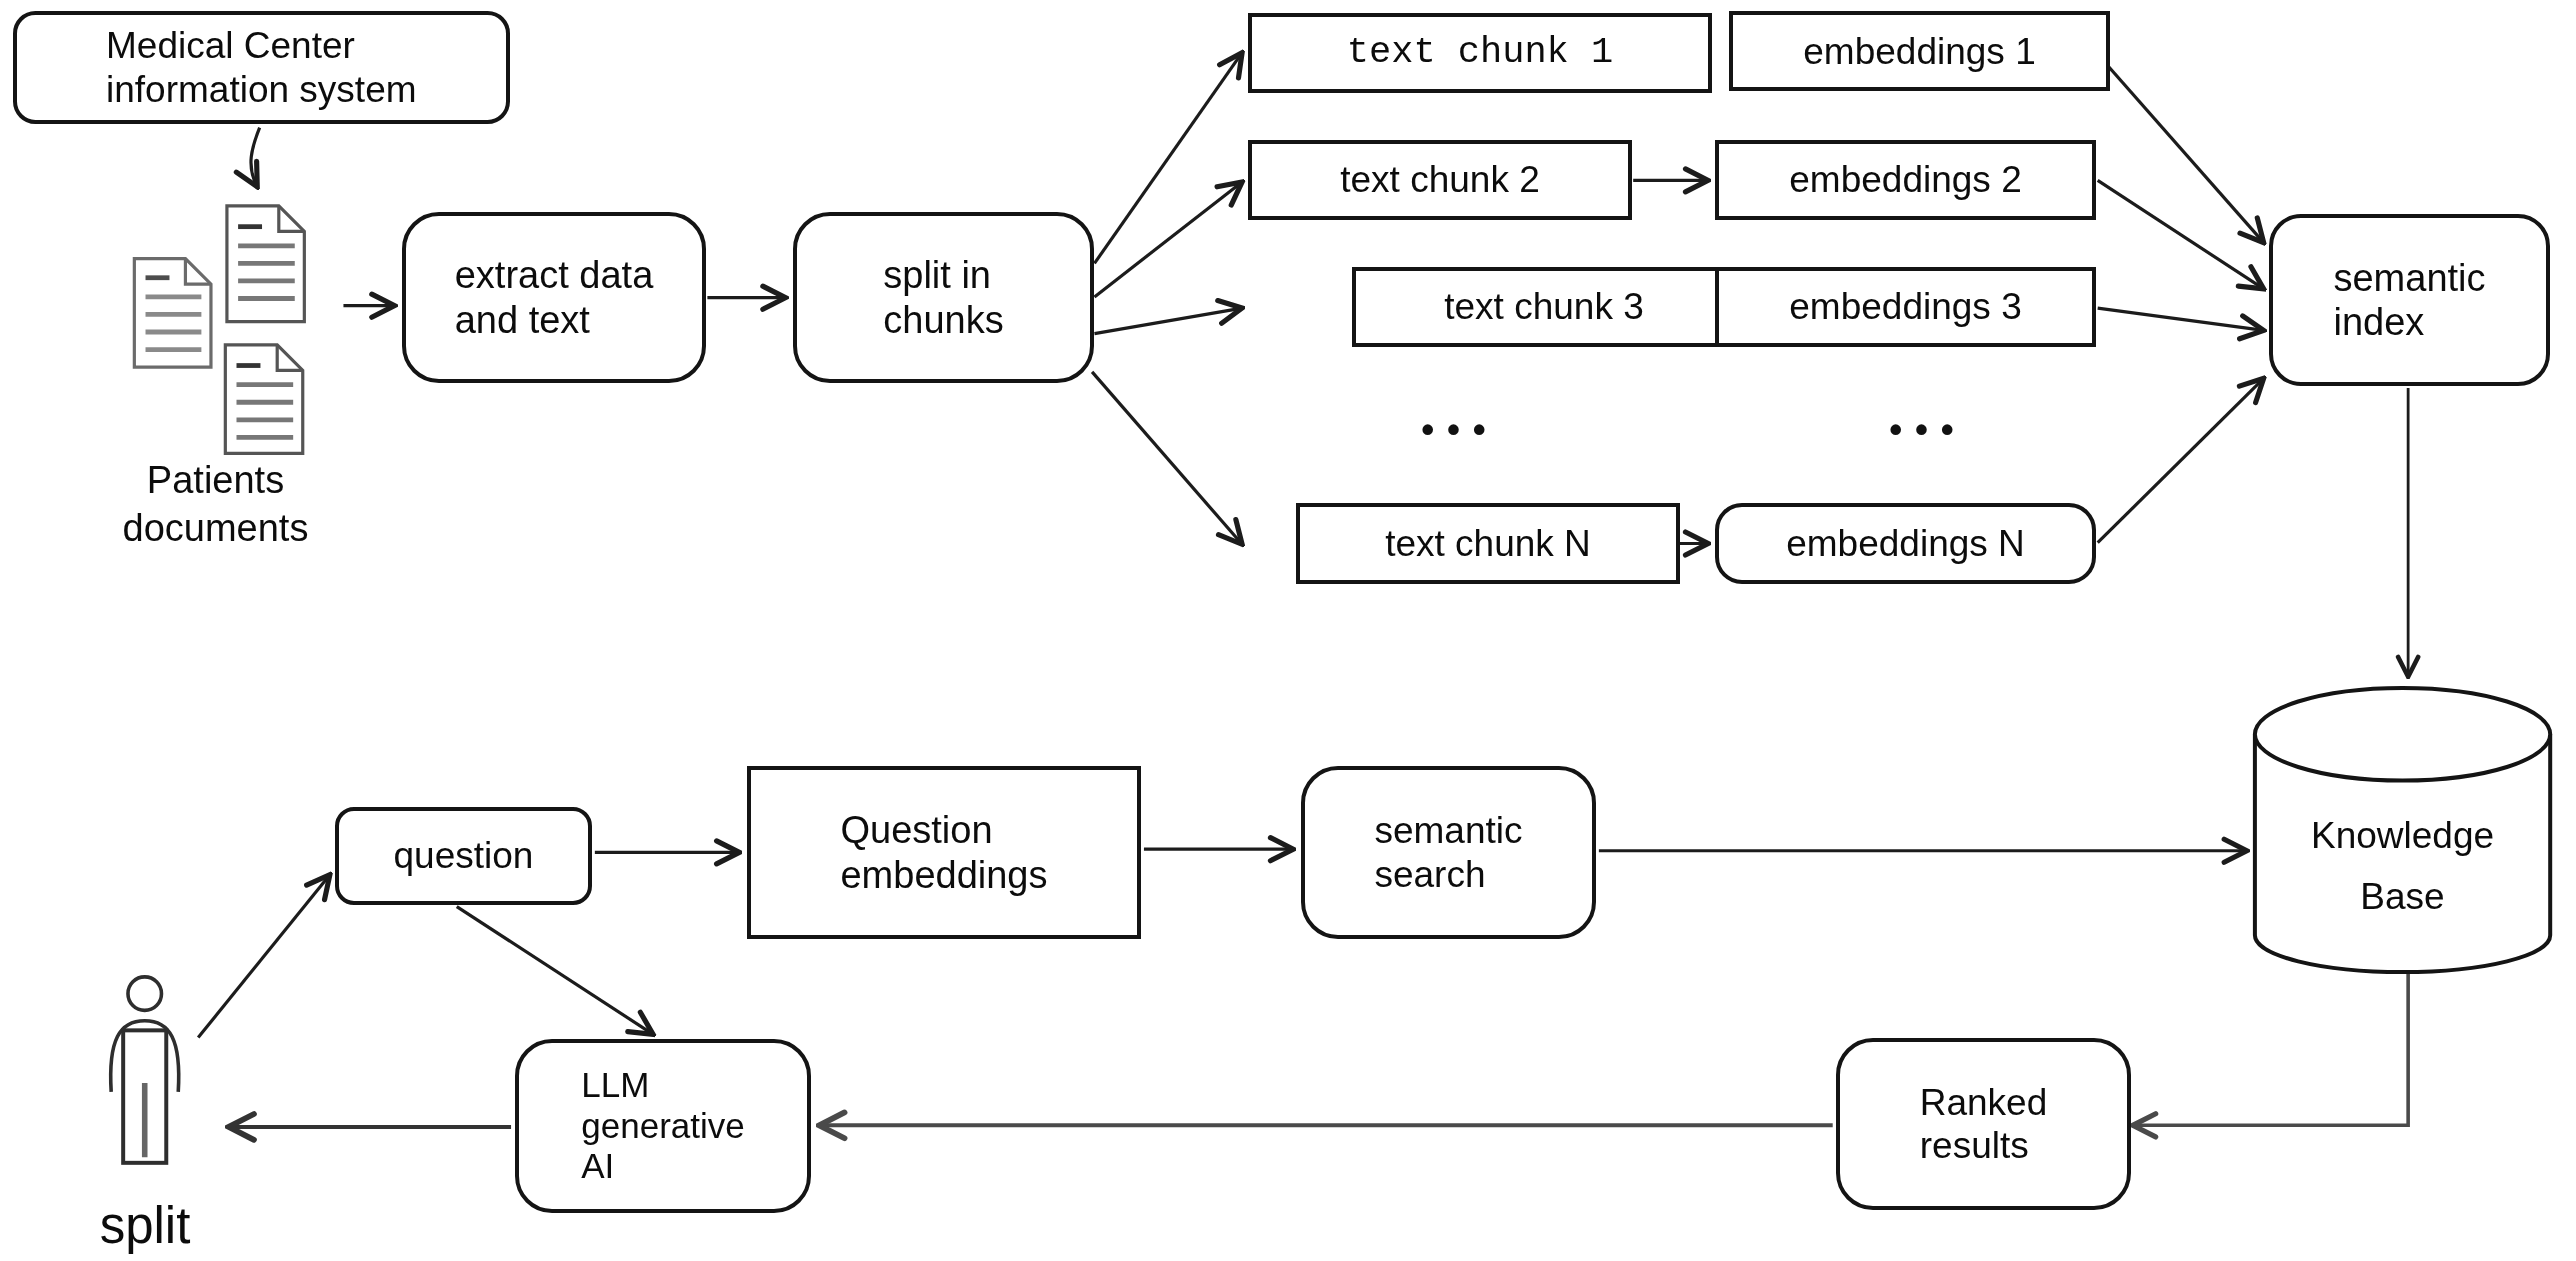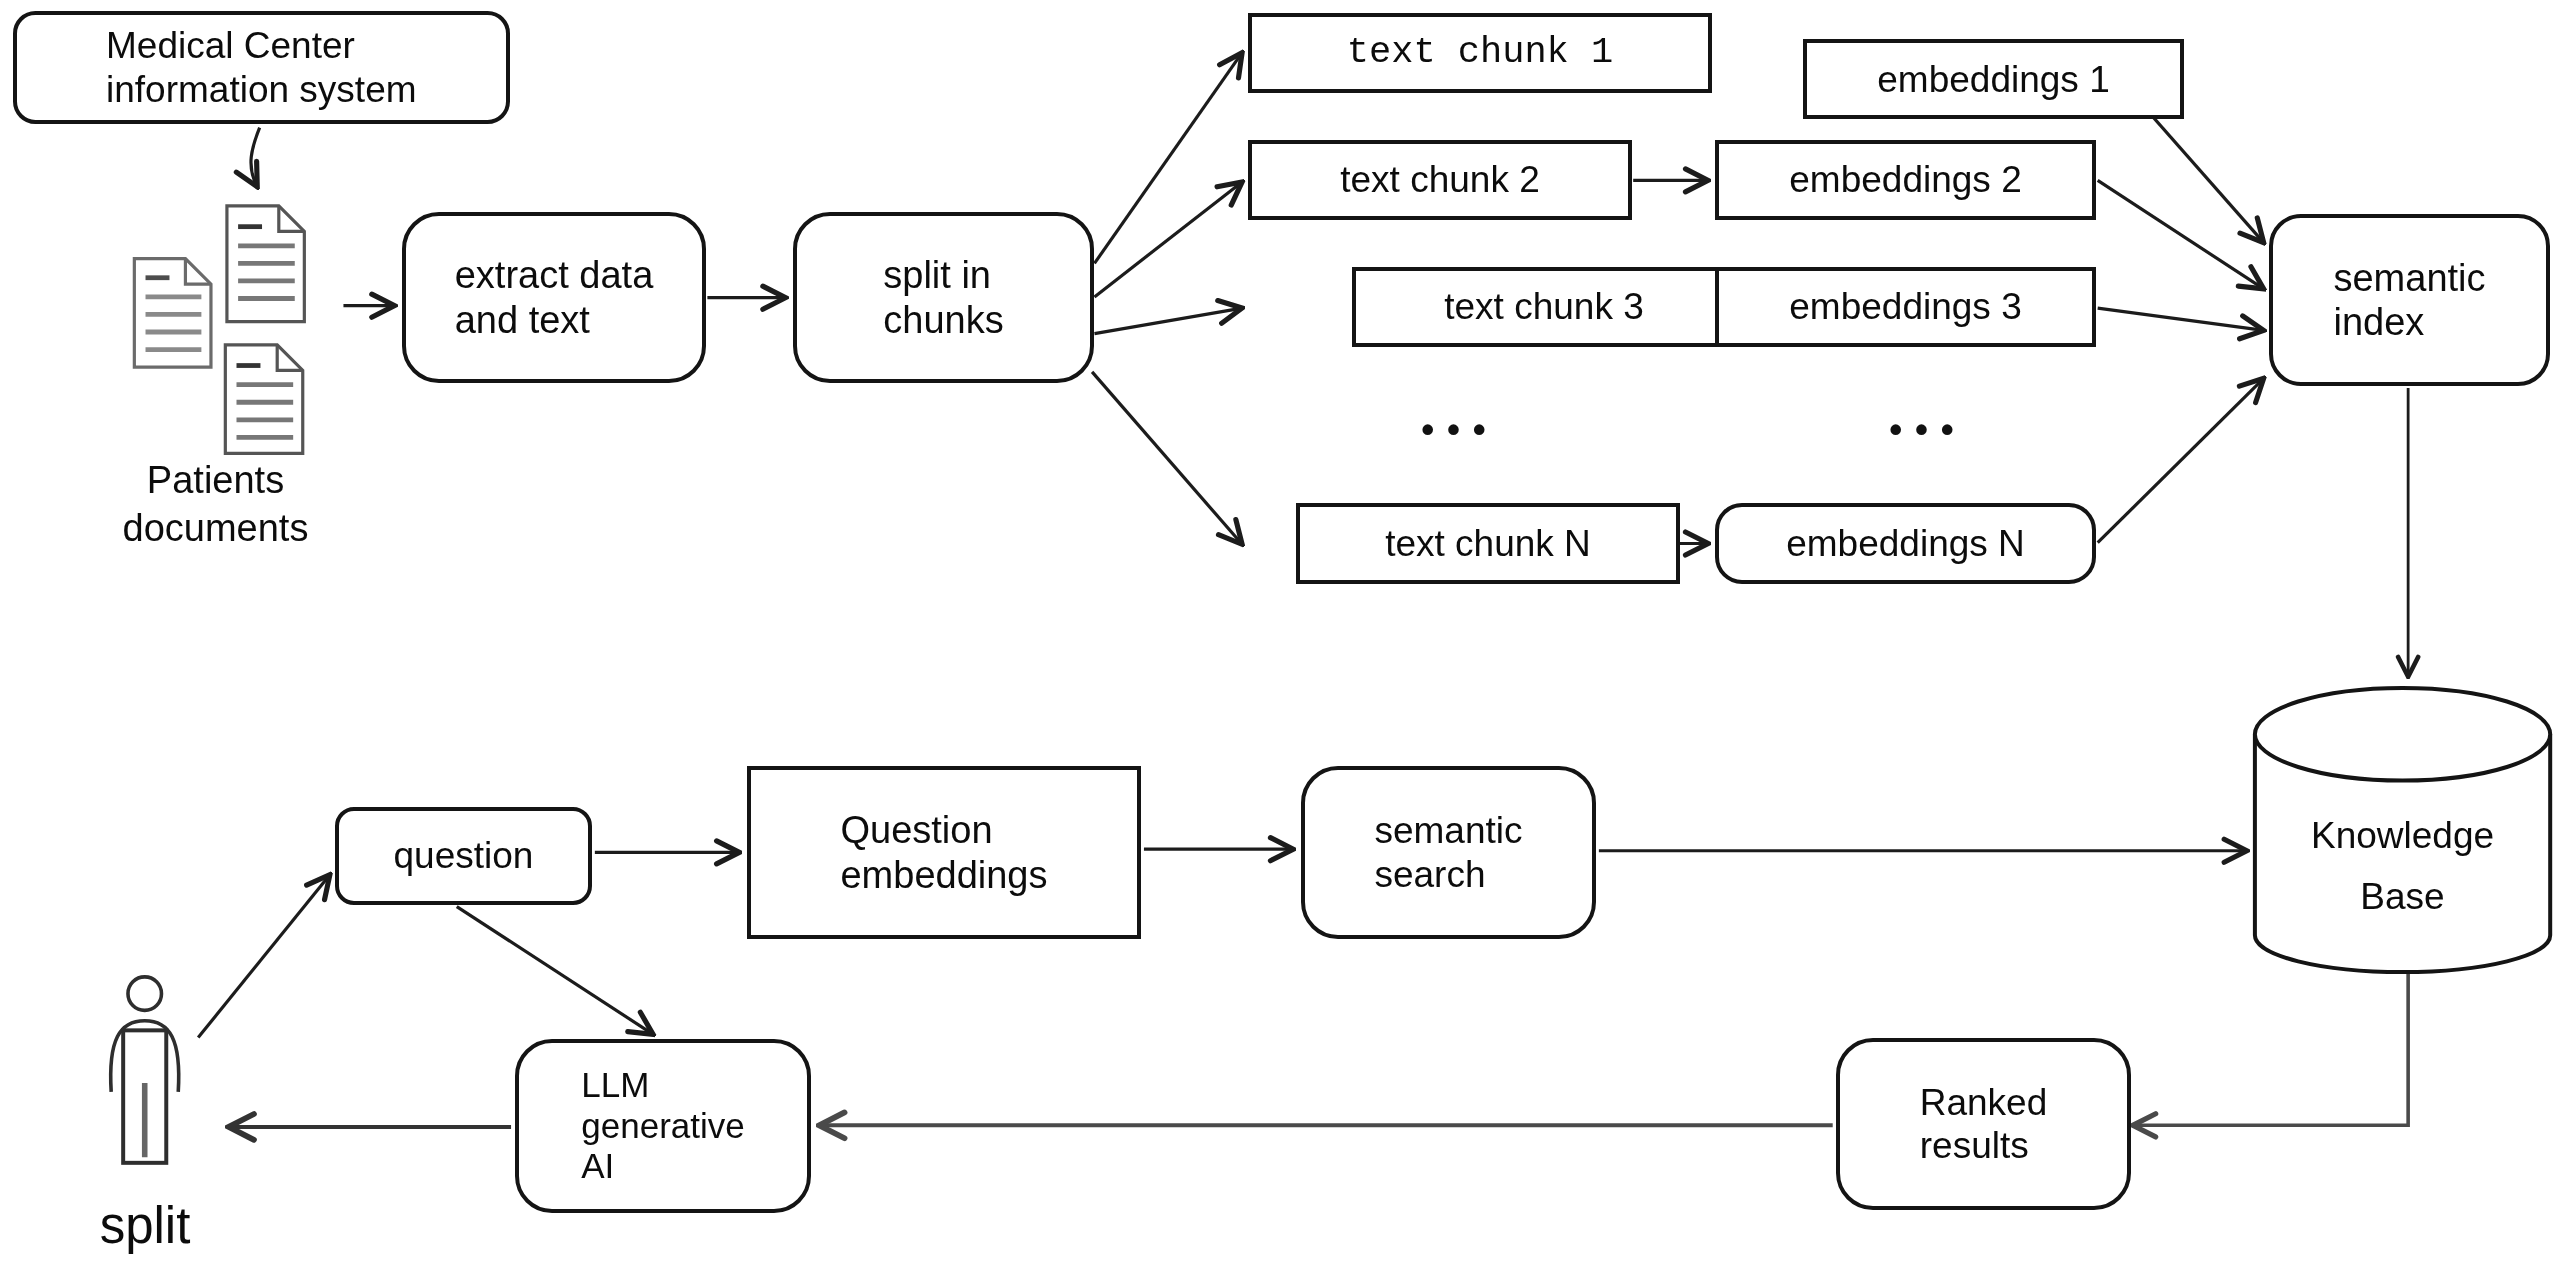--- a/index.html
+++ b/index.html
@@ -129,21 +129,21 @@
 and text</div>
 
   <div class="box round" style="left:793px;top:212px;width:301px;height:171px;font-size:38px;">split in
 chunks</div>
 
   <div class="box" style="left:1248px;top:13px;width:464px;height:80px;font-family:Liberation Mono, monospace;">text chunk 1</div>
   <div class="box" style="left:1248px;top:140px;width:384px;height:80px;">text chunk 2</div>
   <div class="box" style="left:1308px;top:267px;width:384px;height:80px;margin-left:44px;">text chunk 3</div>
   <div class="box" style="left:1248px;top:503px;width:384px;height:81px;margin-left:48px;">text chunk N</div>
 
-  <div class="box" style="left:1803px;top:11.2px;width:381px;height:80px;margin-top:28px;">embeddings 1</div>
+  <div class="box" style="left:1729px;top:11.2px;width:381px;height:80px;">embeddings 1</div>
   <div class="box" style="left:1715px;top:140px;width:381px;height:80px;">embeddings 2</div>
   <div class="box" style="left:1715px;top:267px;width:381px;height:80px;">embeddings 3</div>
   <div class="box" style="left:1715px;top:503px;width:381px;height:81px;border-radius:27px;">embeddings N</div>
 
   <div class="dots" style="left:1376px;top:409px;width:168px;">•••</div>
   <div class="dots" style="left:1844px;top:409px;width:168px;">•••</div>
 
   <div class="box round" style="left:2269px;top:214px;width:281px;height:172px;border-radius:32px;font-size:38px;">semantic
 index</div>
 

